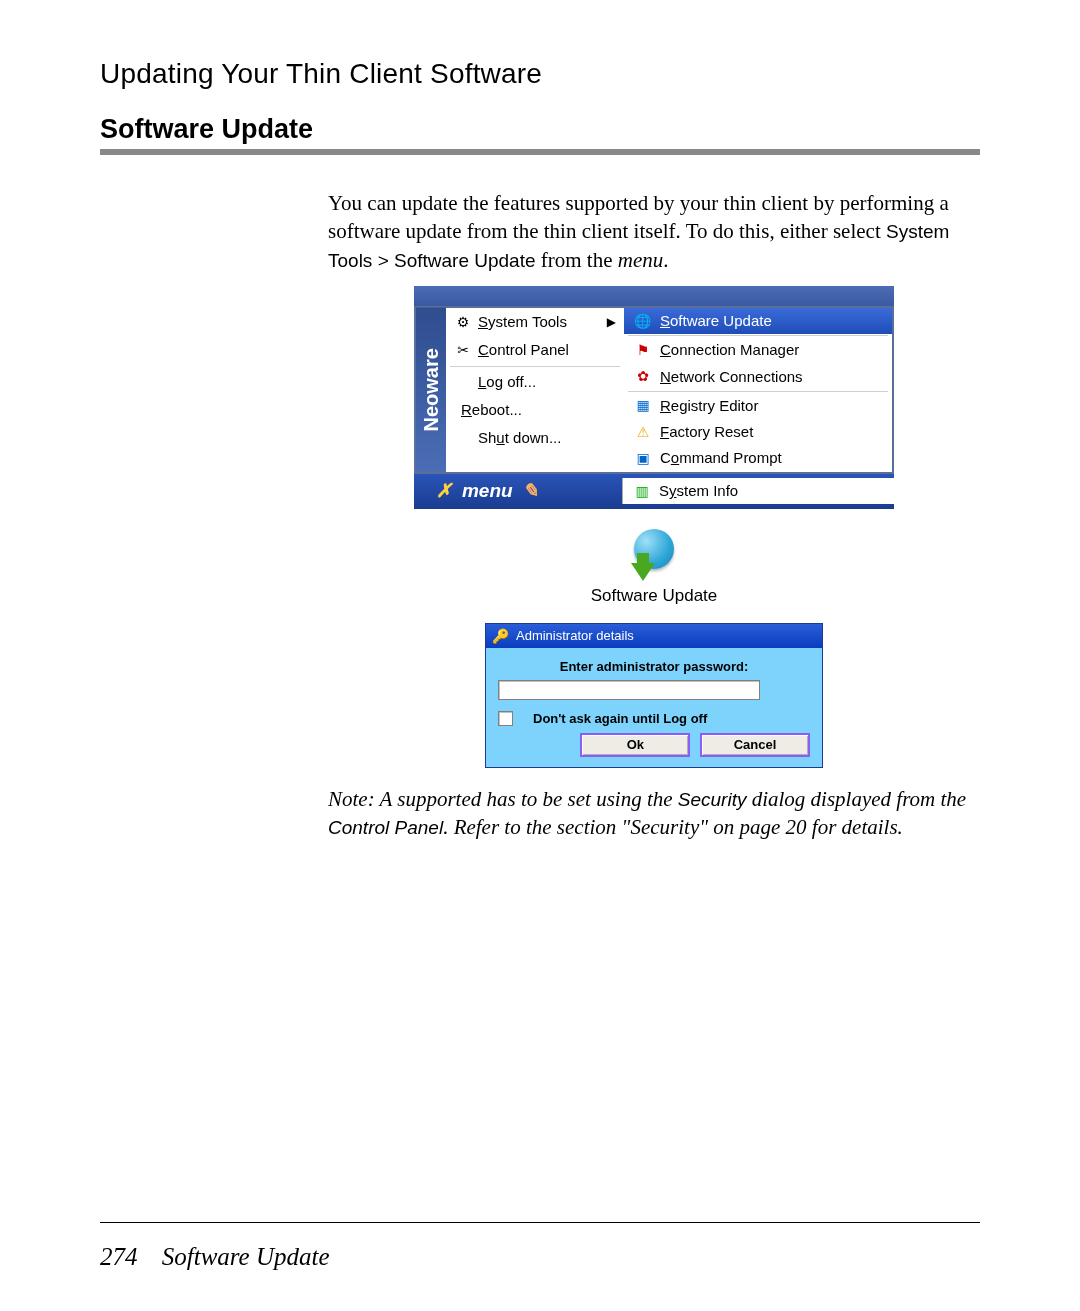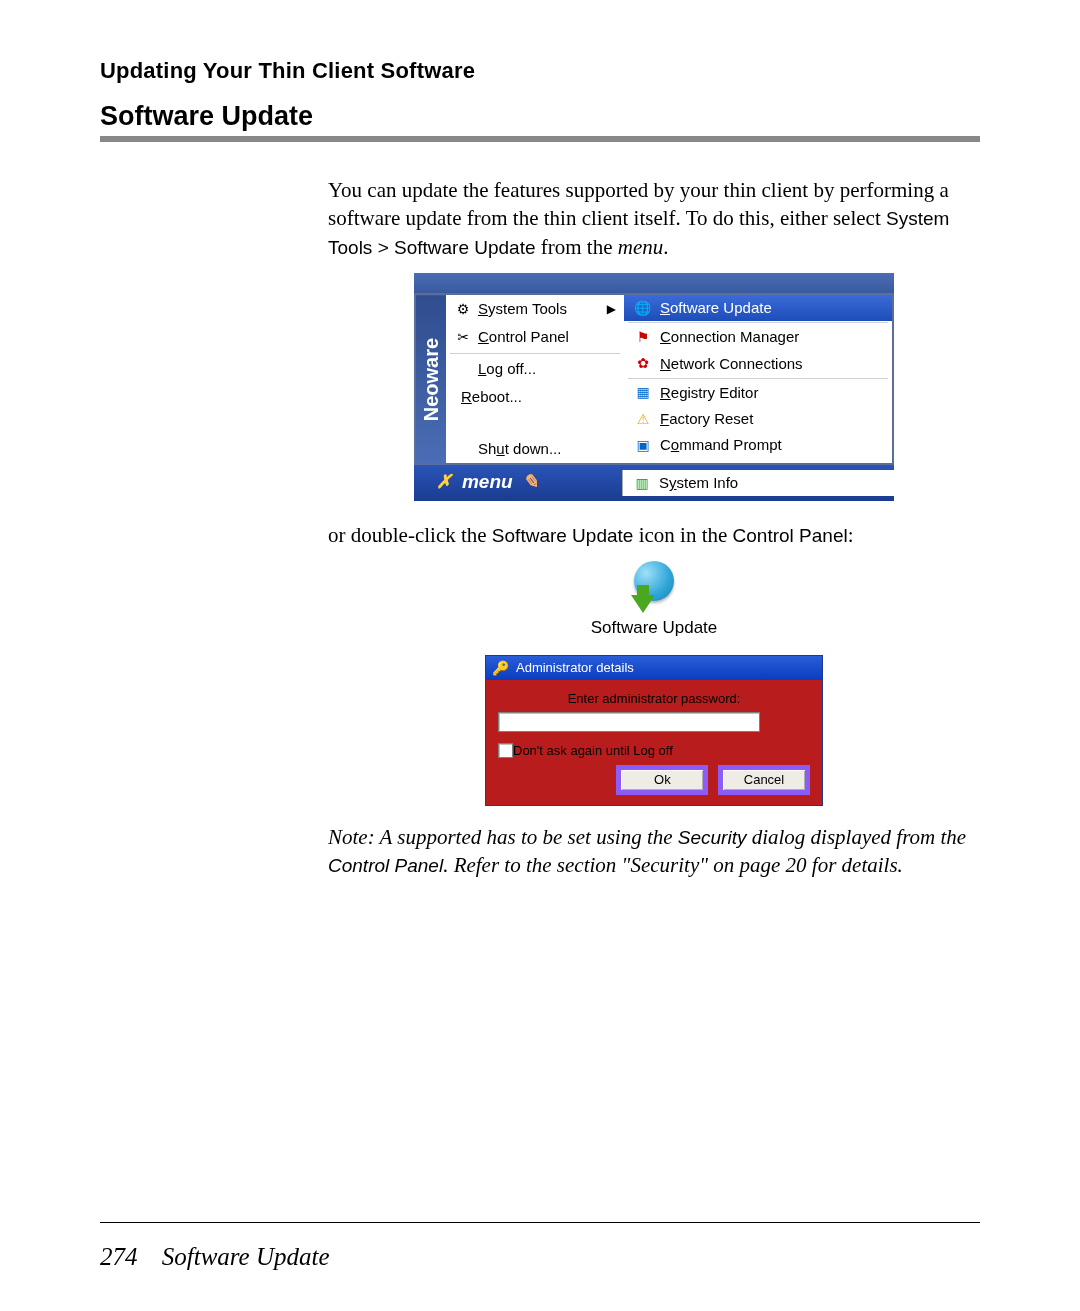--- a/index.html
+++ b/index.html
@@ -14,24 +14,24 @@
     position: relative;
   }
   .page {
     padding: 58px 100px 40px 100px;
     box-sizing: border-box;
     height: 100%;
     position: relative;
   }
   .chapter-header {
     font-family: 'Arial Narrow', Arial, sans-serif;
-    font-weight: 700;
-    font-size: 22px;
+    font-weight: 400;
+    font-size: 28px;
     letter-spacing: 0.2px;
-    margin-bottom: 17px;
+    margin-bottom: 24px;
   }
   .section-title {
     font-family: Arial, sans-serif;
     font-weight: bold;
     font-size: 27px;
     margin-bottom: 4px;
   }
   .title-rule {
     height: 6px;
     background: #888;
@@ -157,34 +157,35 @@
     font-family: Tahoma, Arial, sans-serif;
     font-size: 13px;
     box-shadow: 0 0 0 1px #1a3c90;
   }
   .dlg-title {
     background: linear-gradient(#2a5ed8,#0a3cc0);
     color:#fff; padding:3px 6px;
     display:flex; align-items:center; gap:6px;
   }
   .dlg-body {
-    background:#b91c1c;
+    background:#7dd3fc;
     padding:10px 12px 10px 12px;
+    font-weight:bold;
   }
   .dlg-input {
     width: 260px; height:18px; border:1px solid #808080;
     background:#fff; box-shadow: inset 1px 1px #c0c0c0;
     margin-top:4px;
   }
-  .dlg-check-row { display:flex; align-items:center; gap:0; margin-top:10px; }
+  .dlg-check-row { display:flex; align-items:center; gap:20px; margin-top:10px; }
   .dlg-check { width:13px; height:13px; border:1px solid #808080; background:#fff; box-shadow: inset 1px 1px #c0c0c0; }
   .dlg-btn-row { text-align:right; margin-top:6px; }
   .dlg-btn {
-    display:inline-block; min-width:58px; padding:1px 12px;
-    border:5px solid #8b5cf6; background:#efece5;
+    display:inline-block; min-width:58px; padding:1px 24px;
+    border:2px solid #8b5cf6; background:#efece5;
     box-shadow: 1px 1px #fff inset, -1px -1px #b0b0b0 inset;
     text-align:center; margin-left:6px;
   }
   
   .page-rule {
     border:none; border-top:1px solid #000;
     position:absolute; left:100px; right:100px; bottom:80px;
   }
   .footer {
     position:absolute; left:100px; bottom:40px;
@@ -222,21 +223,21 @@
               <span><span class="ul-first">C</span>ontrol Panel</span>
             </div>
             <div class="sep"></div>
             <div class="mi">
               <span style="margin-left:24px;"><span class="ul-first">L</span>og off...</span>
             </div>
             <div class="mi">
               <span style="margin-left:7px;"><span class="ul-first">R</span>eboot...</span>
             </div>
             <div class="mi">
-              <span style="margin-left:24px;margin-top:24px;">Sh<span class="ul-first">u</span>t down...</span>
+              <span style="margin-left:24px;">Sh<span class="ul-first">u</span>t down...</span>
             </div>
           </div>
           <div class="right-menu">
             <div class="mi sel">
               <span class="ico">🌐</span>
               <span><span class="ul-first">S</span>oftware Update</span>
             </div>
             <div class="sep"></div>
             <div class="mi">
               <span class="ico" style="color:#c00;">⚑</span>
@@ -268,23 +269,20 @@
             <span style="color:#ffb060;">✎</span>
           </div>
           <div class="sysinfo">
             <span class="ico" style="color:#0a0;">▥</span>
             <span>S<span class="ul-first">y</span>stem Info</span>
           </div>
         </div>
       </div>
     </div>
 
-    <p>
-      <span>or double-click the </span><span class="menu-path">Software Update</span><span> icon in the </span><span class="menu-path">Control Panel</span><span>:</span>
-    </p>
 
     <div class="su-icon-block">
       <div class="su-icon">
         <div class="su-globe"></div>
         <div class="su-arrow"></div>
       </div>
       <div class="su-caption">Software Update</div>
     </div>
 
 

